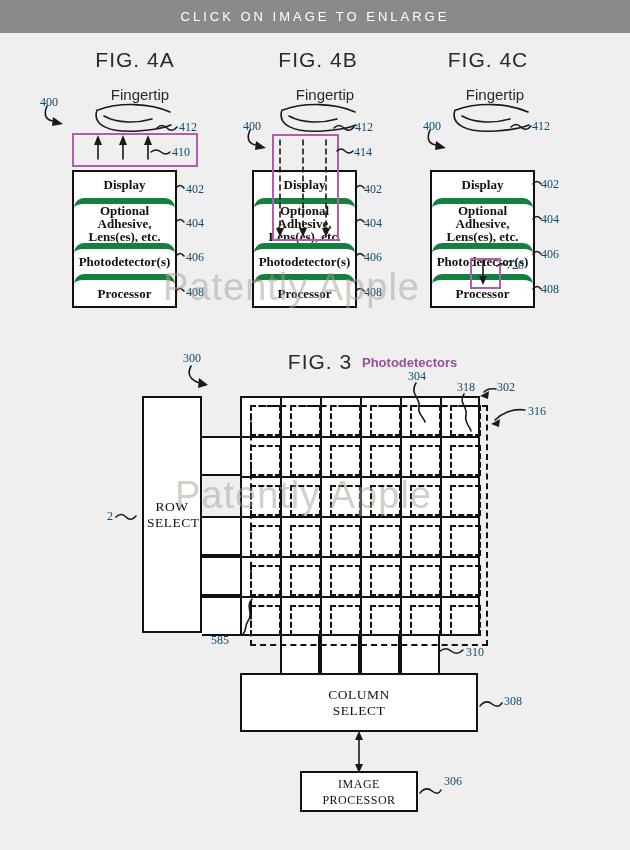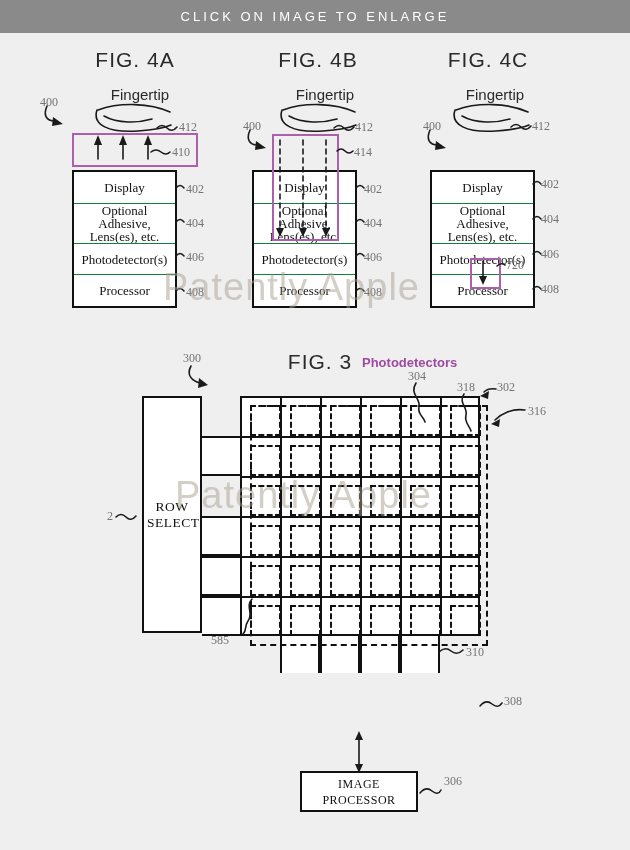--- a/index.html
+++ b/index.html
@@ -10,23 +10,23 @@
   .banner span{font-family:"Liberation Sans",sans-serif;font-size:13px;letter-spacing:3px;color:#fff;}
   .fig-title{position:absolute;font-family:"Liberation Sans",sans-serif;font-size:21px;color:#2a2a2a;
              letter-spacing:1px;text-align:center;width:110px;z-index:20;}
   .finger-label{position:absolute;font-family:"Liberation Sans",sans-serif;font-size:15px;color:#2a2a2a;
              text-align:center;width:90px;z-index:20;}
   .purple-box{position:absolute;border:2px solid var(--purple_box,#ad5fad);z-index:12;background:transparent;}
   .stack{position:absolute;width:105px;height:138px;border:2px solid #111;background:#fff;
          display:flex;flex-direction:column;z-index:10;box-sizing:border-box;}
   .stack .layer{flex:1;display:flex;align-items:center;justify-content:center;text-align:center;
                 font-size:13px;line-height:13px;z-index:15;}
-  .stack .layer + .layer{border-top:1px solid #15803d;}
-  .stack .layer span{display:block;width:100px;}
-  .refnum{position:absolute;font-size:12px;color:#737373;z-index:25;white-space:nowrap;}
+  .stack .layer + .layer{border-top:6px solid #15803d;border-radius:10px;}
+  .stack .layer span{display:block;width:100px;font-weight:bold;}
+  .refnum{position:absolute;font-size:12px;color:#0c4a6e;z-index:25;white-space:nowrap;}
   .purple-note{position:absolute;font-family:"Liberation Sans",sans-serif;font-weight:bold;
                font-size:12.5px;line-height:14px;color:var(--accent_purple,#9c4a9e);z-index:20;}
   .wbox{position:absolute;background:#fff;border:2px solid #111;box-sizing:border-box;z-index:10;
         display:flex;align-items:center;justify-content:center;text-align:center;}
   .wbox span{display:block;font-size:13.5px;line-height:16px;letter-spacing:.5px;}
   .grid{position:absolute;left:240px;top:396px;width:240px;height:240px;background-color:#fff;
         border:2px solid #111;box-sizing:border-box;z-index:10;
         background-image:
           repeating-linear-gradient(to right,transparent 0 38px,#111 38px 40px),
           repeating-linear-gradient(to bottom,transparent 0 38px,#111 38px 40px);}
@@ -173,20 +173,23 @@
       <div class="row-connector" style="top: 436px;"></div>
       <div class="row-connector" style="top: 516px;"></div>
       <div class="row-connector" style="top: 556px;"></div>
       <div class="row-connector" style="top: 596px;"></div>
       <div class="col-stub" style="left: 280px;"></div>
       <div class="col-stub" style="left: 320px;"></div>
       <div class="col-stub" style="left: 360px;"></div>
       <div class="col-stub" style="left: 400px;"></div>
     </div>
   <div class="dashed-outer"></div>
+  <div class="wbox" style="left:240px;top:673px;width:238px;height:59px;">
+    <span style="width:75px;">COLUMN SELECT</span>
+  </div>
   <div class="wbox" style="left:300px;top:771px;width:118px;height:41px;">
     <span style="width:90px;font-size:12px;">IMAGE PROCESSOR</span>
   </div>
 
   <span class="refnum" style="left:183px;top:351px;">300</span>
   <span class="refnum" style="left:408px;top:369px;">304</span>
   <span class="refnum" style="left:457px;top:380px;">318</span>
   <span class="refnum" style="left:497px;top:380px;">302</span>
   <span class="refnum" style="left:528px;top:404px;">316</span>
   <span class="refnum" style="left:107px;top:509px;">2</span>

